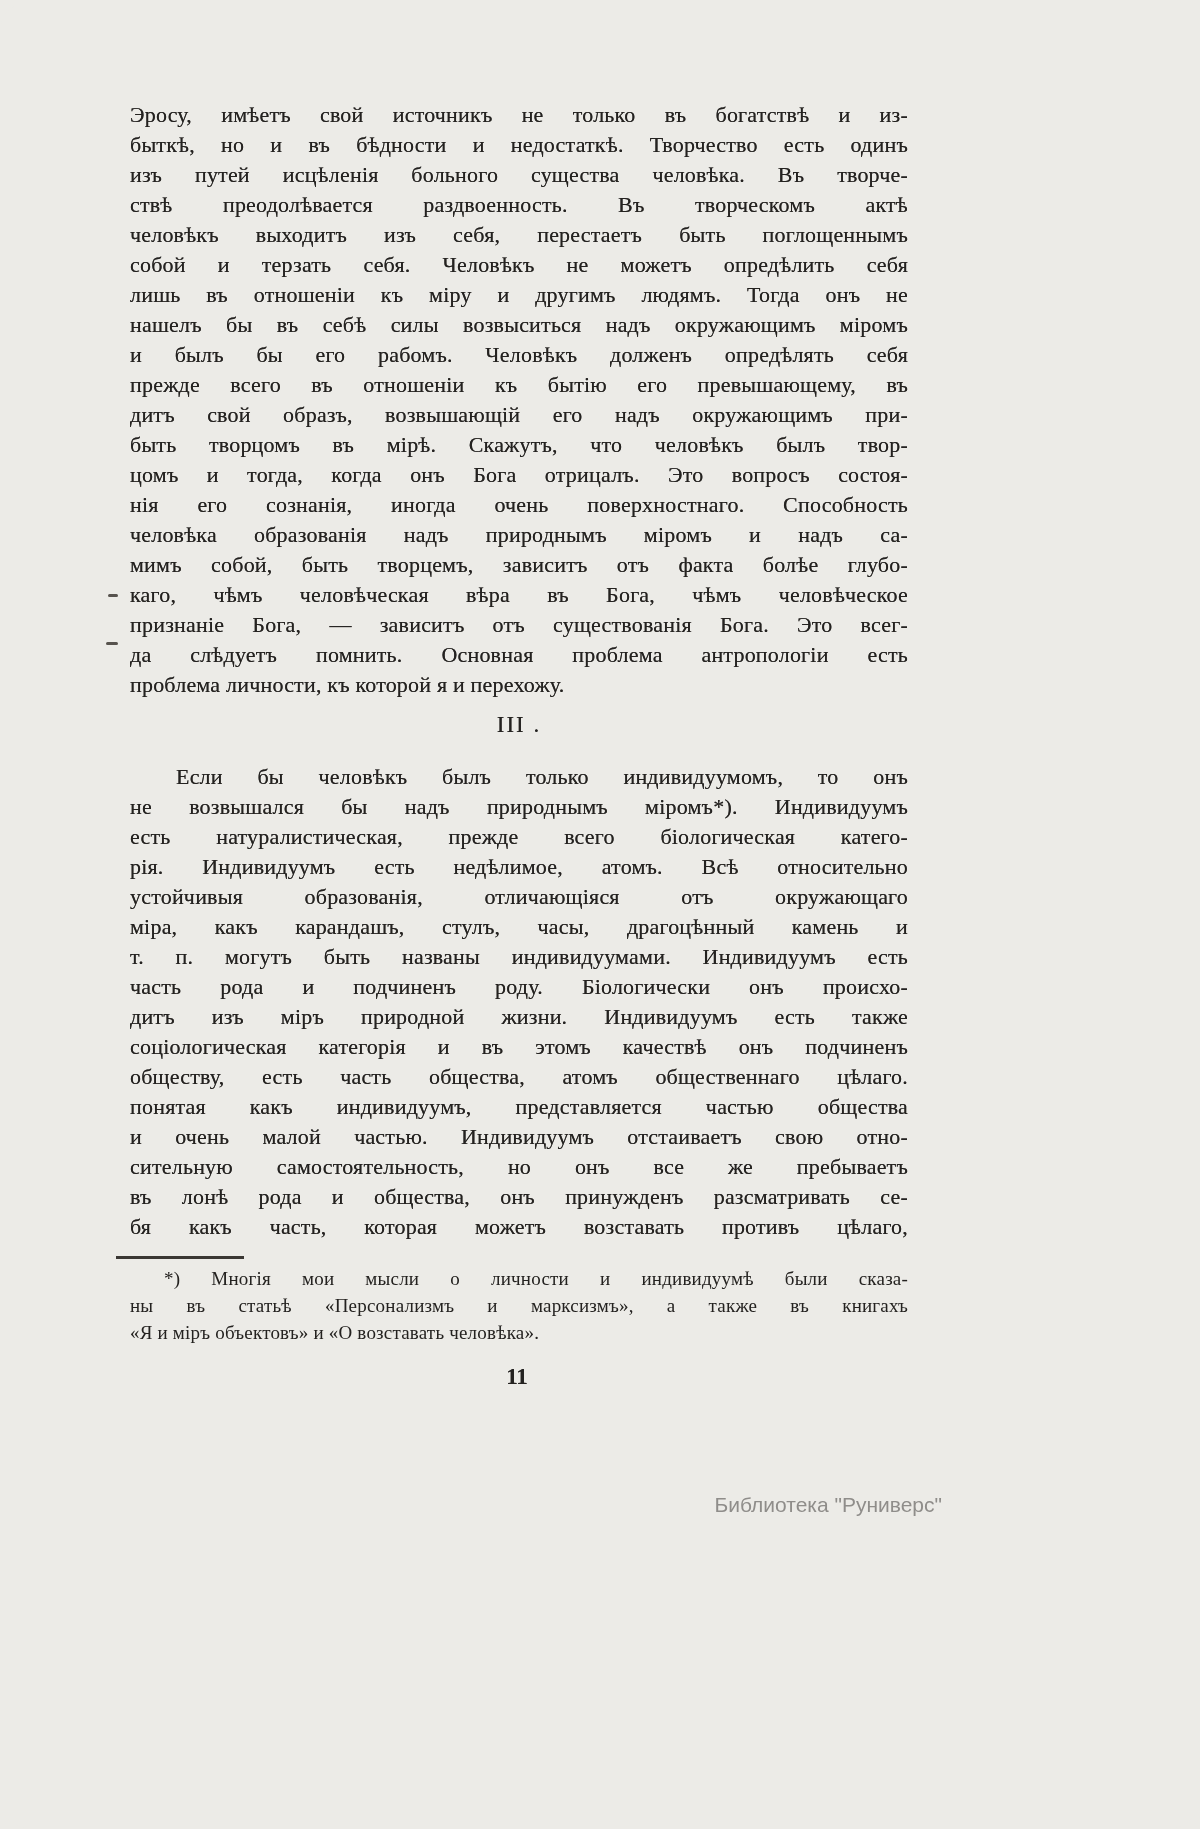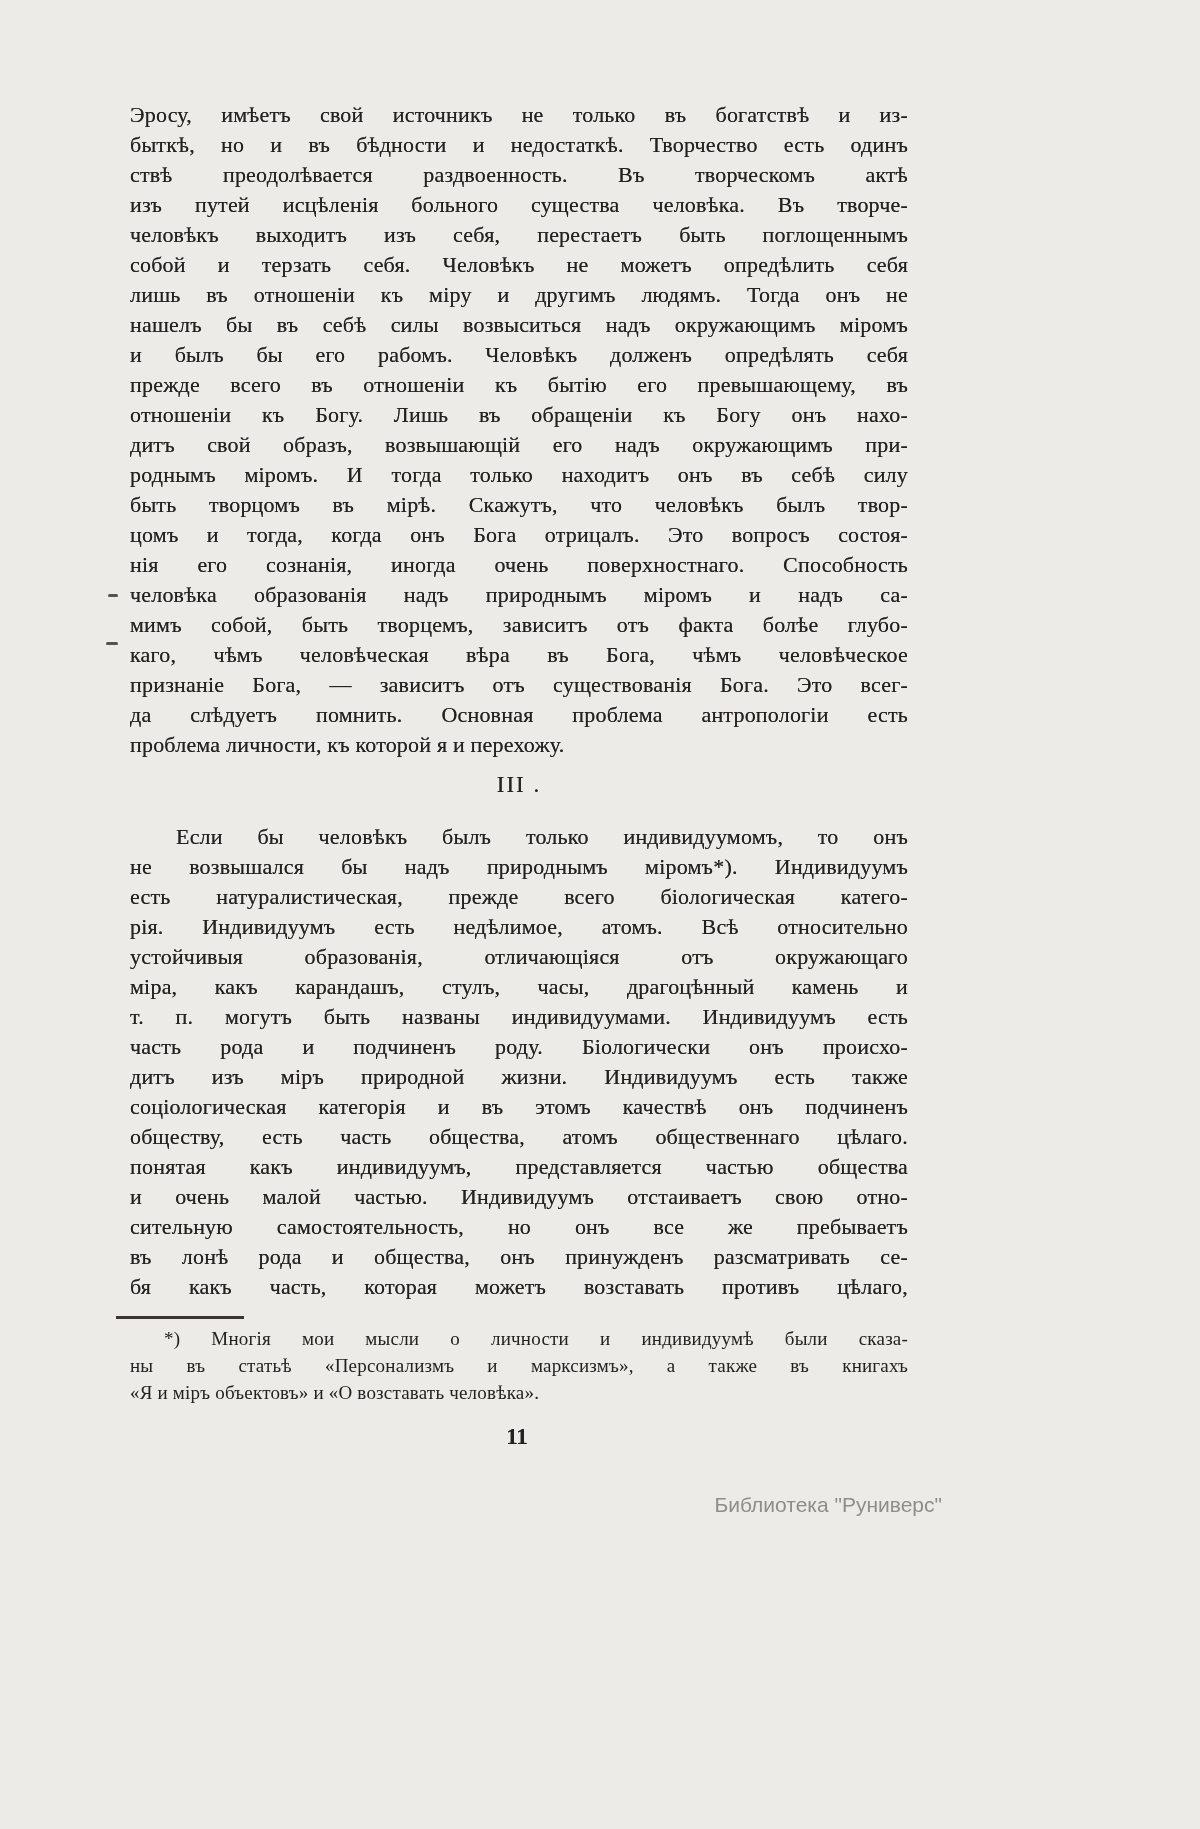--- a/index.html
+++ b/index.html
@@ -101,31 +101,29 @@
 </style>
 </head>
 <body>
 
 <div class="page">
   <div class="textblock">
 
     <div class="para" data-flush-last="true">
         <div class="line">Эросу, имѣетъ свой источникъ не только въ богатствѣ и из-</div>
         <div class="line">быткѣ, но и въ бѣдности и недостаткѣ. Творчество есть одинъ</div>
+        <div class="line">изъ путей исцѣленія больного существа человѣка. Въ творче-</div>
         <div class="line">ствѣ преодолѣвается раздвоенность. Въ творческомъ актѣ</div>
-        <div class="line">изъ путей исцѣленія больного существа человѣка. Въ творче-</div>
         <div class="line">человѣкъ выходитъ изъ себя, перестаетъ быть поглощеннымъ</div>
         <div class="line">собой и терзать себя. Человѣкъ не можетъ опредѣлить себя</div>
         <div class="line">лишь въ отношеніи къ міру и другимъ людямъ. Тогда онъ не</div>
         <div class="line">нашелъ бы въ себѣ силы возвыситься надъ окружающимъ міромъ</div>
         <div class="line">и былъ бы его рабомъ. Человѣкъ долженъ опредѣлять себя</div>
         <div class="line">прежде всего въ отношеніи къ бытію его превышающему, въ</div>
-        <div class="line">отношеніи къ Богу. Лишь въ обращеніи къ Богу онъ нахо-</div>
         <div class="line">дитъ свой образъ, возвышающій его надъ окружающимъ при-</div>
-        <div class="line">роднымъ міромъ. И тогда только находитъ онъ въ себѣ силу</div>
         <div class="line">быть творцомъ въ мірѣ. Скажутъ, что человѣкъ былъ твор-</div>
         <div class="line">цомъ и тогда, когда онъ Бога отрицалъ. Это вопросъ состоя-</div>
         <div class="line">нія его сознанія, иногда очень поверхностнаго. Способность</div>
         <div class="line">человѣка образованія надъ природнымъ міромъ и надъ са-</div>
         <div class="line">мимъ собой, быть творцемъ, зависитъ отъ факта болѣе глубо-</div>
         <div class="line">каго, чѣмъ человѣческая вѣра въ Бога, чѣмъ человѣческое</div>
         <div class="line">признаніе Бога, — зависитъ отъ существованія Бога. Это всег-</div>
         <div class="line">да слѣдуетъ помнить. Основная проблема антропологіи есть</div>
         <div class="line">проблема личности, къ которой я и перехожу.</div>
       </div>

